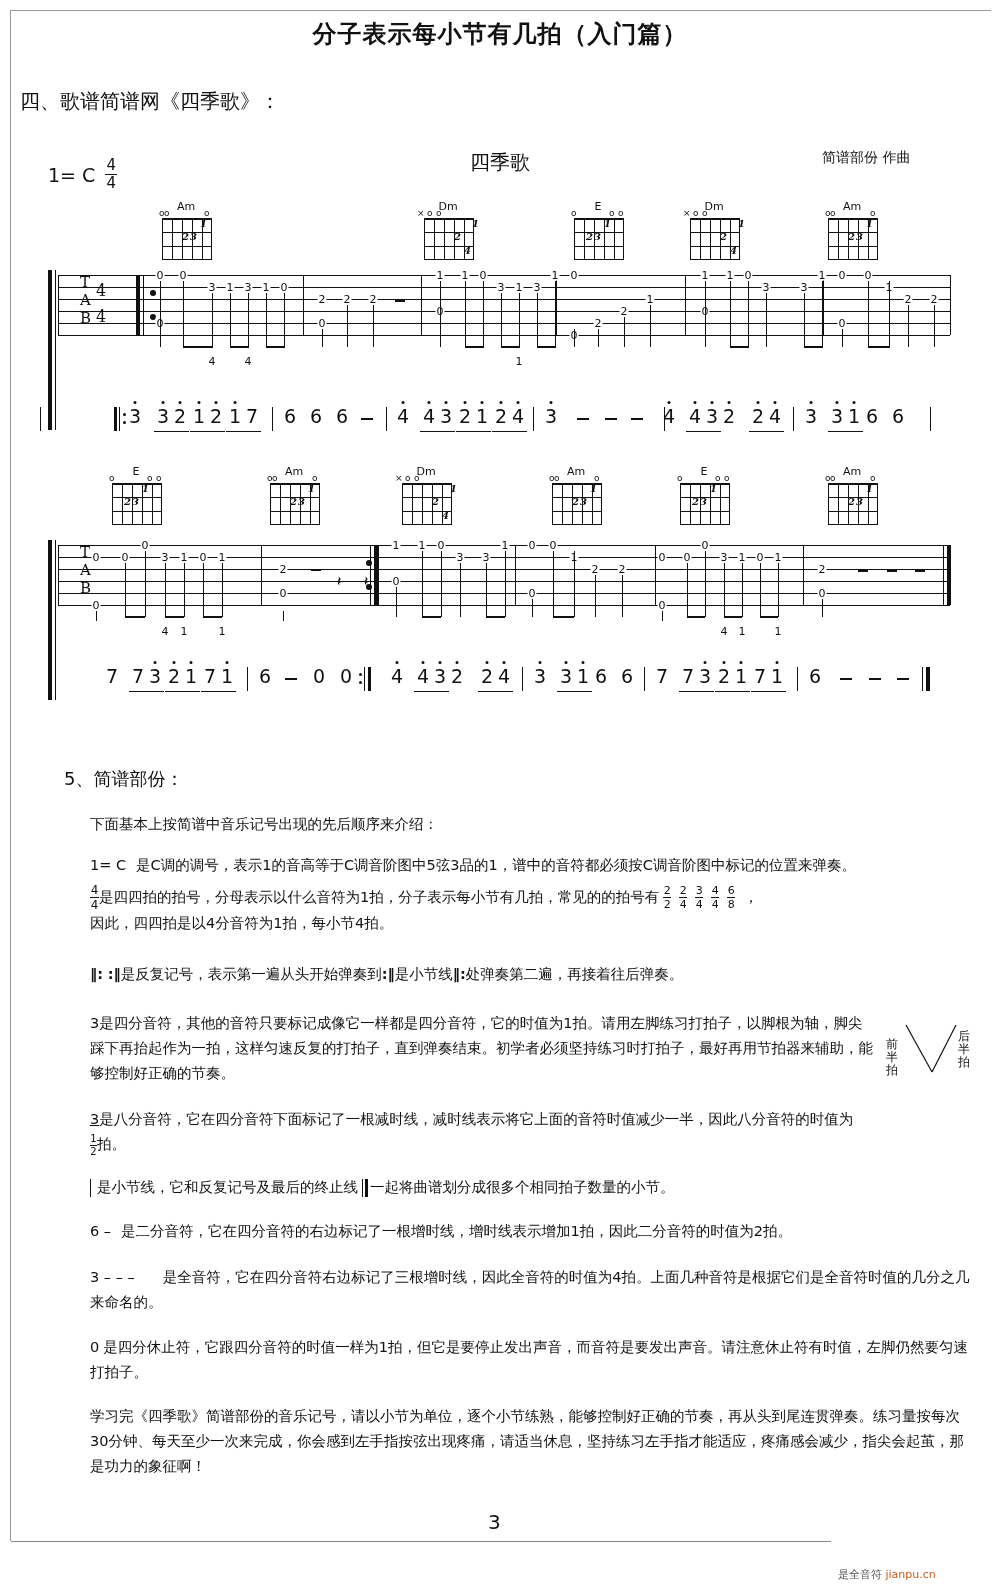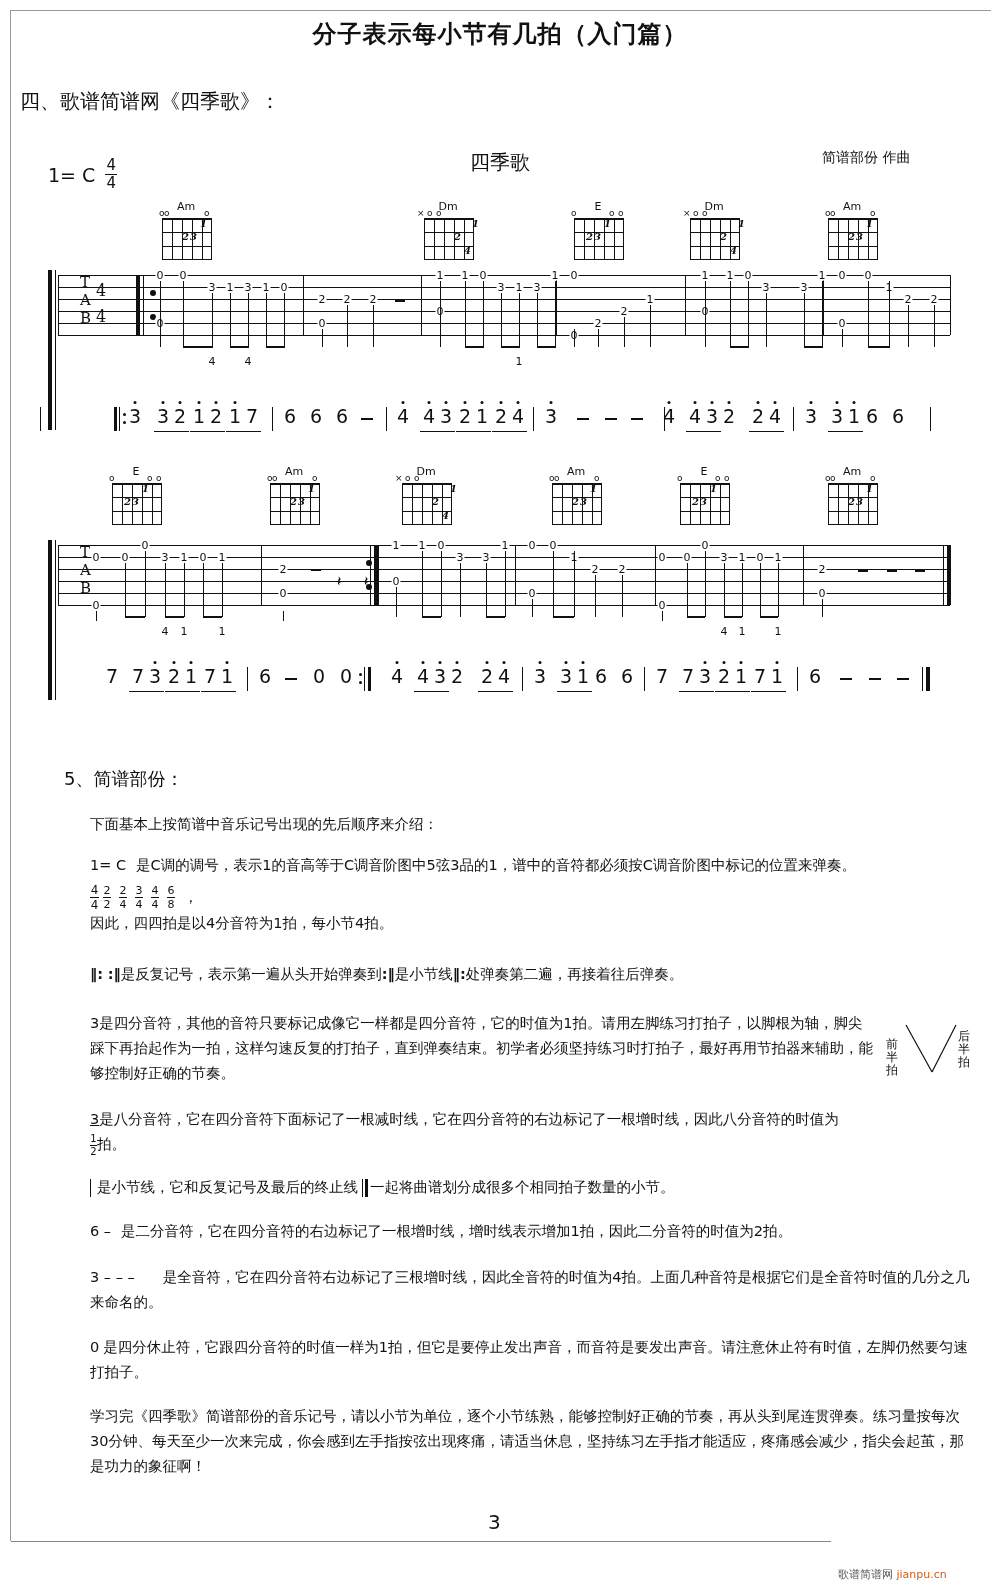--- a/index.html
+++ b/index.html
@@ -518,21 +518,21 @@
 <div class="body-h">5、简谱部份：</div>
 <div class="para" style="top:812px;">下面基本上按简谱中音乐记号出现的先后顺序来介绍：</div>
 <div class="para" style="top:853px;">
   <span style="margin-right:10px;">1= C</span><span>是C调的调号，表示1的音高等于C调音阶图中5弦3品的1，谱中的音符都必须按C调音阶图中标记的位置来弹奏。</span>
 </div>
 <div class="para" style="top:884px;">
   <span class="frac" style="vertical-align:middle;font-size:12px;">
       <span>4</span>
       <span class="bar" style="width:9px"></span>
       <span>4</span>
-    </span><span id="common-ts"><span class="frac" style="font-size: 11px; vertical-align: middle; margin: 0px 4px;">
+    </span><span>是四四拍的拍号，分母表示以什么音符为1拍，分子表示每小节有几拍，常见的的拍号有</span><span id="common-ts"><span class="frac" style="font-size: 11px; vertical-align: middle; margin: 0px 4px;">
         <span>2</span>
         <span class="bar" style="width:8px"></span>
         <span>2</span>
       </span><span class="frac" style="font-size: 11px; vertical-align: middle; margin: 0px 4px;">
         <span>2</span>
         <span class="bar" style="width:8px"></span>
         <span>4</span>
       </span><span class="frac" style="font-size: 11px; vertical-align: middle; margin: 0px 4px;">
         <span>3</span>
         <span class="bar" style="width:8px"></span>
@@ -556,21 +556,21 @@
 </div>
 <div class="beat">
   <svg width="90" height="60" style="position:absolute;left:0;top:0;">
     <line x1="26" y1="5" x2="52" y2="52" stroke="#111" stroke-width="1.2"></line>
     <line x1="52" y1="52" x2="76" y2="5" stroke="#111" stroke-width="1.2"></line>
   </svg>
   <div class="lbl" style="left:6px;top:18px;">前半拍</div>
   <div class="lbl" style="left:78px;top:10px;">后半拍</div>
 </div>
 <div class="para" style="top:1107px;">
-  <span style="position:relative;display:inline-block;text-decoration:underline;"><span style="position:absolute;left:3px;top:-1px;font-size:10px;">·</span><span>3</span></span><span>是八分音符，它在四分音符下面标记了一根减时线，它在四分音符的右边标记了一根增时线，因此八分音符的时值为</span><br>
+  <span style="position:relative;display:inline-block;text-decoration:underline;"><span style="position:absolute;left:3px;top:-1px;font-size:10px;">·</span><span>3</span></span><span>是八分音符，它在四分音符下面标记了一根减时线，减时线表示将它上面的音符时值减少一半，因此八分音符的时值为</span><br>
   <span class="frac" style="font-size:10px;vertical-align:middle;">
       <span>1</span>
       <span class="bar" style="width:7px"></span>
       <span>2</span>
     </span><span>拍。</span>
 </div>
 <div class="para" style="top:1175px;">
   <span style="display:inline-block;width:1px;height:18px;background:#111;vertical-align:middle;margin-right:6px;"></span><span>是小节线，它和反复记号及最后的终止线</span><span style="display:inline-block;width:1px;height:18px;background:#111;vertical-align:middle;margin:0 2px 0 4px;"></span><span style="display:inline-block;width:3px;height:18px;background:#111;vertical-align:middle;margin-right:2px;"></span><span>一起将曲谱划分成很多个相同拍子数量的小节。</span>
 </div>
 <div class="para" style="top:1219px;">
@@ -578,13 +578,13 @@
 </div>
 <div class="para" style="top:1265px;">
   <span style="margin-right:28px;">3 – – –</span><span>是全音符，它在四分音符右边标记了三根增时线，因此全音符的时值为4拍。上面几种音符是根据它们是全音符时值的几分之几来命名的。</span>
 </div>
 <div class="para" style="top:1335px;">
   <span style="margin-right:4px;">0</span><span>是四分休止符，它跟四分音符的时值一样为1拍，但它是要停止发出声音，而音符是要发出声音。请注意休止符有时值，左脚仍然要匀速打拍子。</span>
 </div>
 <div class="para" style="top:1404px;">学习完《四季歌》简谱部份的音乐记号，请以小节为单位，逐个小节练熟，能够控制好正确的节奏，再从头到尾连贯弹奏。练习量按每次30分钟、每天至少一次来完成，你会感到左手指按弦出现疼痛，请适当休息，坚持练习左手指才能适应，疼痛感会减少，指尖会起茧，那是功力的象征啊！</div>
 
 <div class="pageno">3</div>
-<div class="watermark-site"><span style="color:#555">歌谱简谱网</span> <span>jianpu.cn</span></div>
+<div class="watermark-site"><span style="color:#555">是全音符</span> <span>jianpu.cn</span></div>
 
 </body></html>

